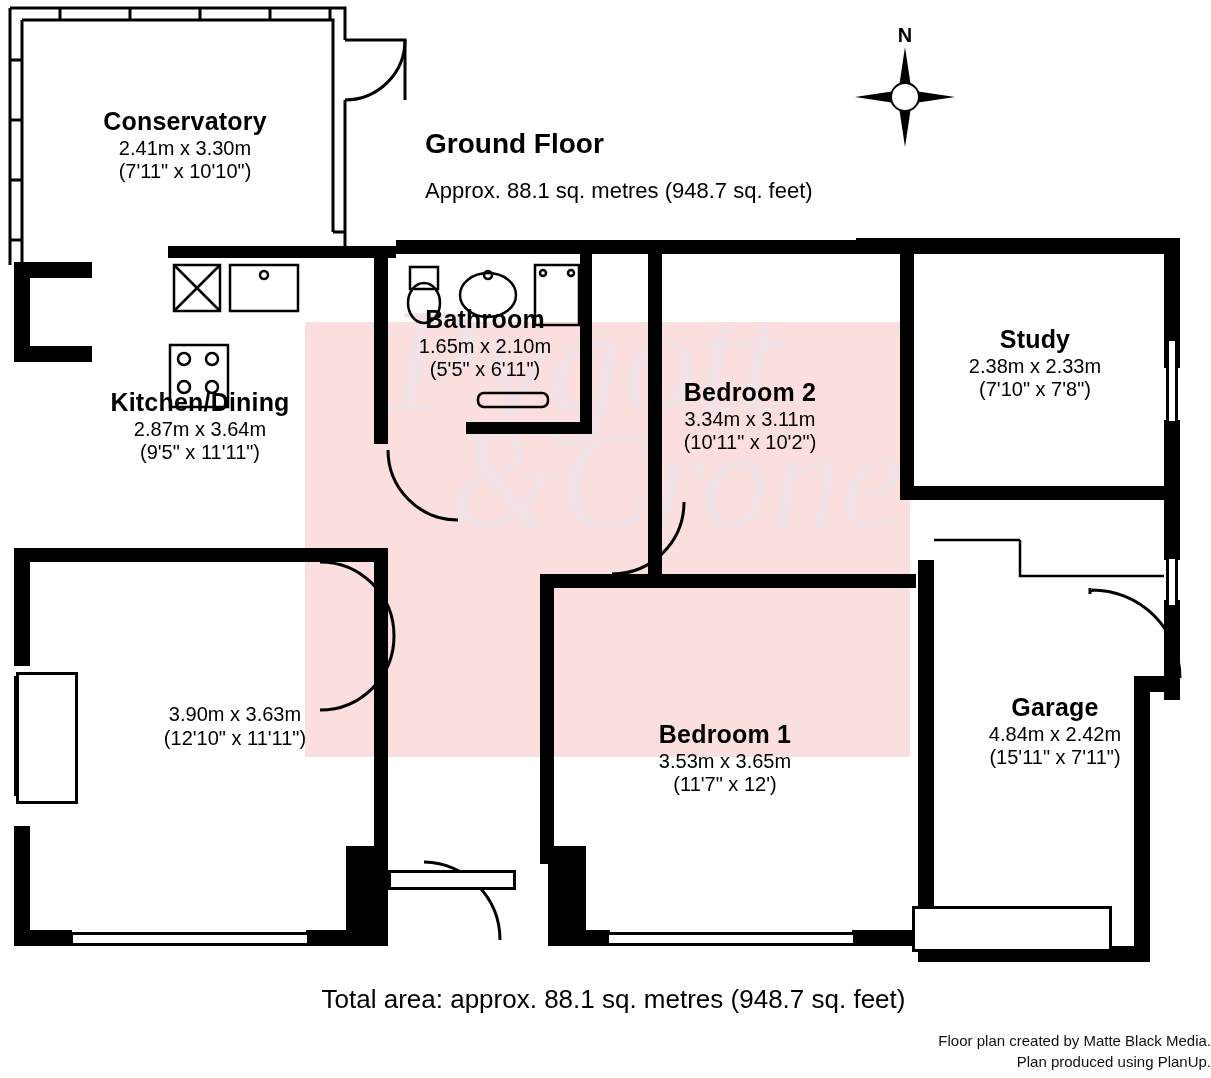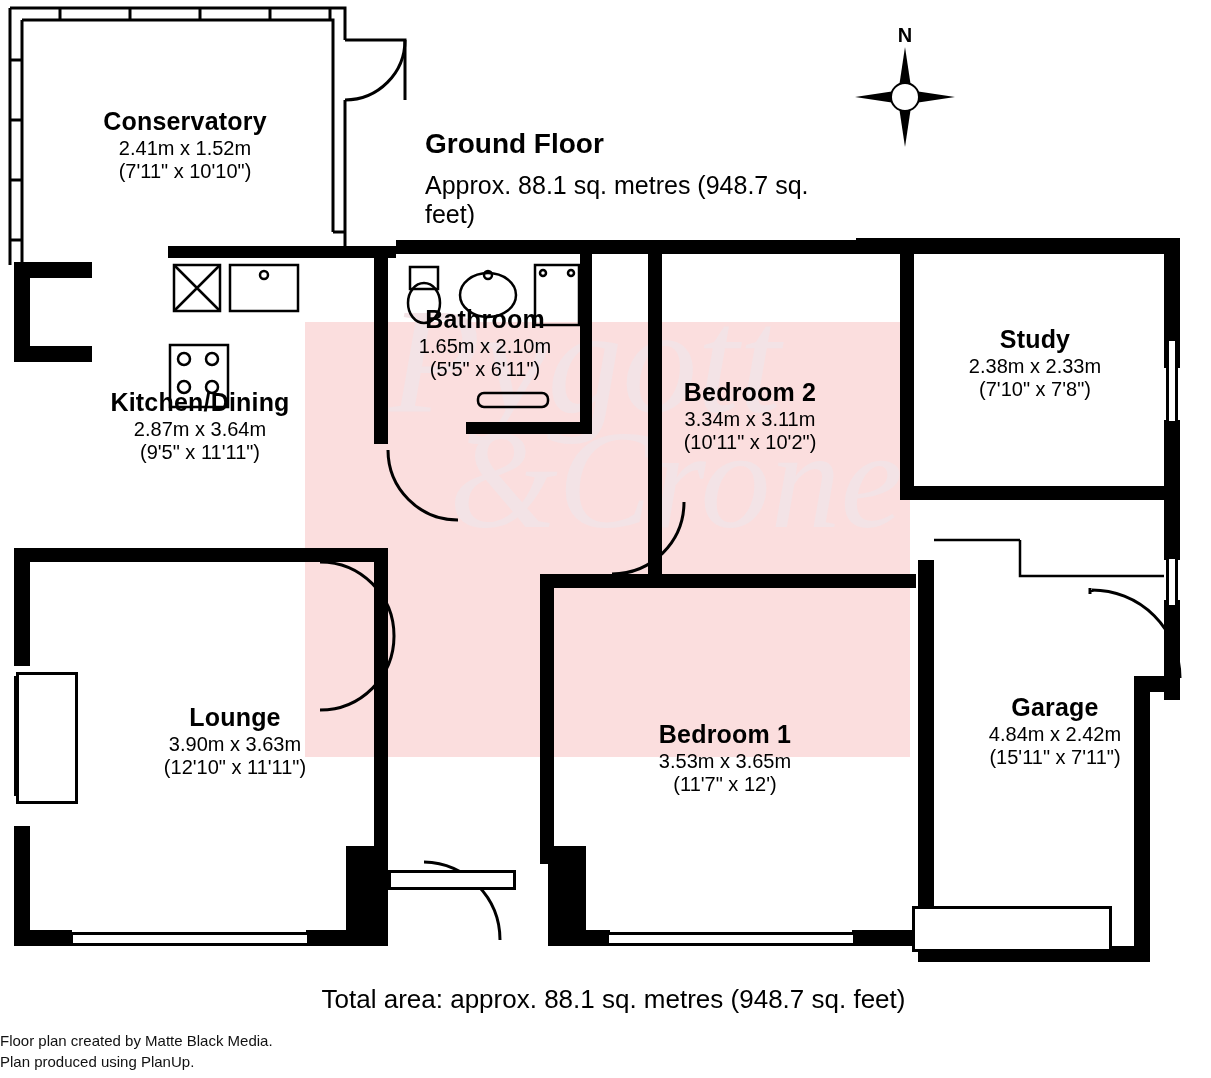--- a/index.html
+++ b/index.html
@@ -8,23 +8,23 @@
     font-family:"Liberation Sans", sans-serif;color:#000;overflow:hidden;
   }
   #plan{position:absolute;inset:0;}
   .abs{position:absolute;}
   .wall{position:absolute;background:#000;}
   .room-label{position:absolute;text-align:center;line-height:1.18;}
   .room-label .nm{font-weight:bold;font-size:25px;letter-spacing:.2px;}
   .room-label .dim{font-size:20px;}
   .title{position:absolute;}
   .title .t1{font-weight:bold;font-size:28px;}
-  .title .t2{font-size:25px;margin-top:11px;}
+  .title .t2{font-size:22px;margin-top:18px;}
   .total{position:absolute;width:100%;text-align:center;font-size:26px;}
-  .credit{position:absolute;width:100%;text-align:left;font-size:15px;line-height:1.5;color:#111;}
+  .credit{position:absolute;width:100%;text-align:right;font-size:15px;line-height:1.5;color:#111;}
   .pinkfill{position:absolute;background:#fbdede;}
   .watermark{
     position:absolute;left:370px;top:300px;width:560px;height:380px;
     font-family:"Liberation Serif", serif;color:#f3e3e6;font-size:150px;
     line-height:.82;font-style:italic;pointer-events:none;user-select:none;margin-left:19px;
   }
   .wm2{font-size:140px;margin-left:60px;}
   .compass{position:absolute;left:845px;top:25px;width:120px;height:125px;}
   .window{position:absolute;background:#fff;border:3px solid #000;box-sizing:border-box;}
   svg{display:block;overflow:visible;}
@@ -206,21 +206,21 @@
     </svg>
   </div>
 
   <div class="title" style="left:425px;top:128px;width:400px;">
     <div class="t1">Ground Floor</div>
     <div class="t2">Approx. 88.1 sq. metres (948.7 sq. feet)</div>
   </div>
 
   <div class="room-label" style="left:35px;top:107px;width:300px;">
     <div class="nm">Conservatory</div>
-    <div class="dim">2.41m x 1.52m</div>
+    <div class="dim">2.41m x 3.30m</div>
     <div class="dim">(7'11" x 10'10")</div>
   </div>
 
   <div class="room-label" style="left:40px;top:388px;width:320px;">
     <div class="nm">Kitchen/Dining</div>
     <div class="dim">2.87m x 3.64m</div>
     <div class="dim">(9'5" x 11'11")</div>
   </div>
 
   <div class="room-label" style="left:365px;top:305px;width:240px;">
@@ -236,21 +236,20 @@
   </div>
 
   <div class="room-label" style="left:905px;top:325px;width:260px;">
     <div class="nm">Study</div>
     <div class="dim">2.38m x 2.33m</div>
     <div class="dim">(7'10" x 7'8")</div>
   </div>
 
 
   <div class="room-label" style="left:85px;top:703px;width:300px;">
-    <div class="nm">Lounge</div>
     <div class="dim">3.90m x 3.63m</div>
     <div class="dim">(12'10" x 11'11")</div>
   </div>
 
   <div class="room-label" style="left:595px;top:720px;width:260px;">
     <div class="nm">Bedroom 1</div>
     <div class="dim">3.53m x 3.65m</div>
     <div class="dim">(11'7" x 12')</div>
   </div>
 

